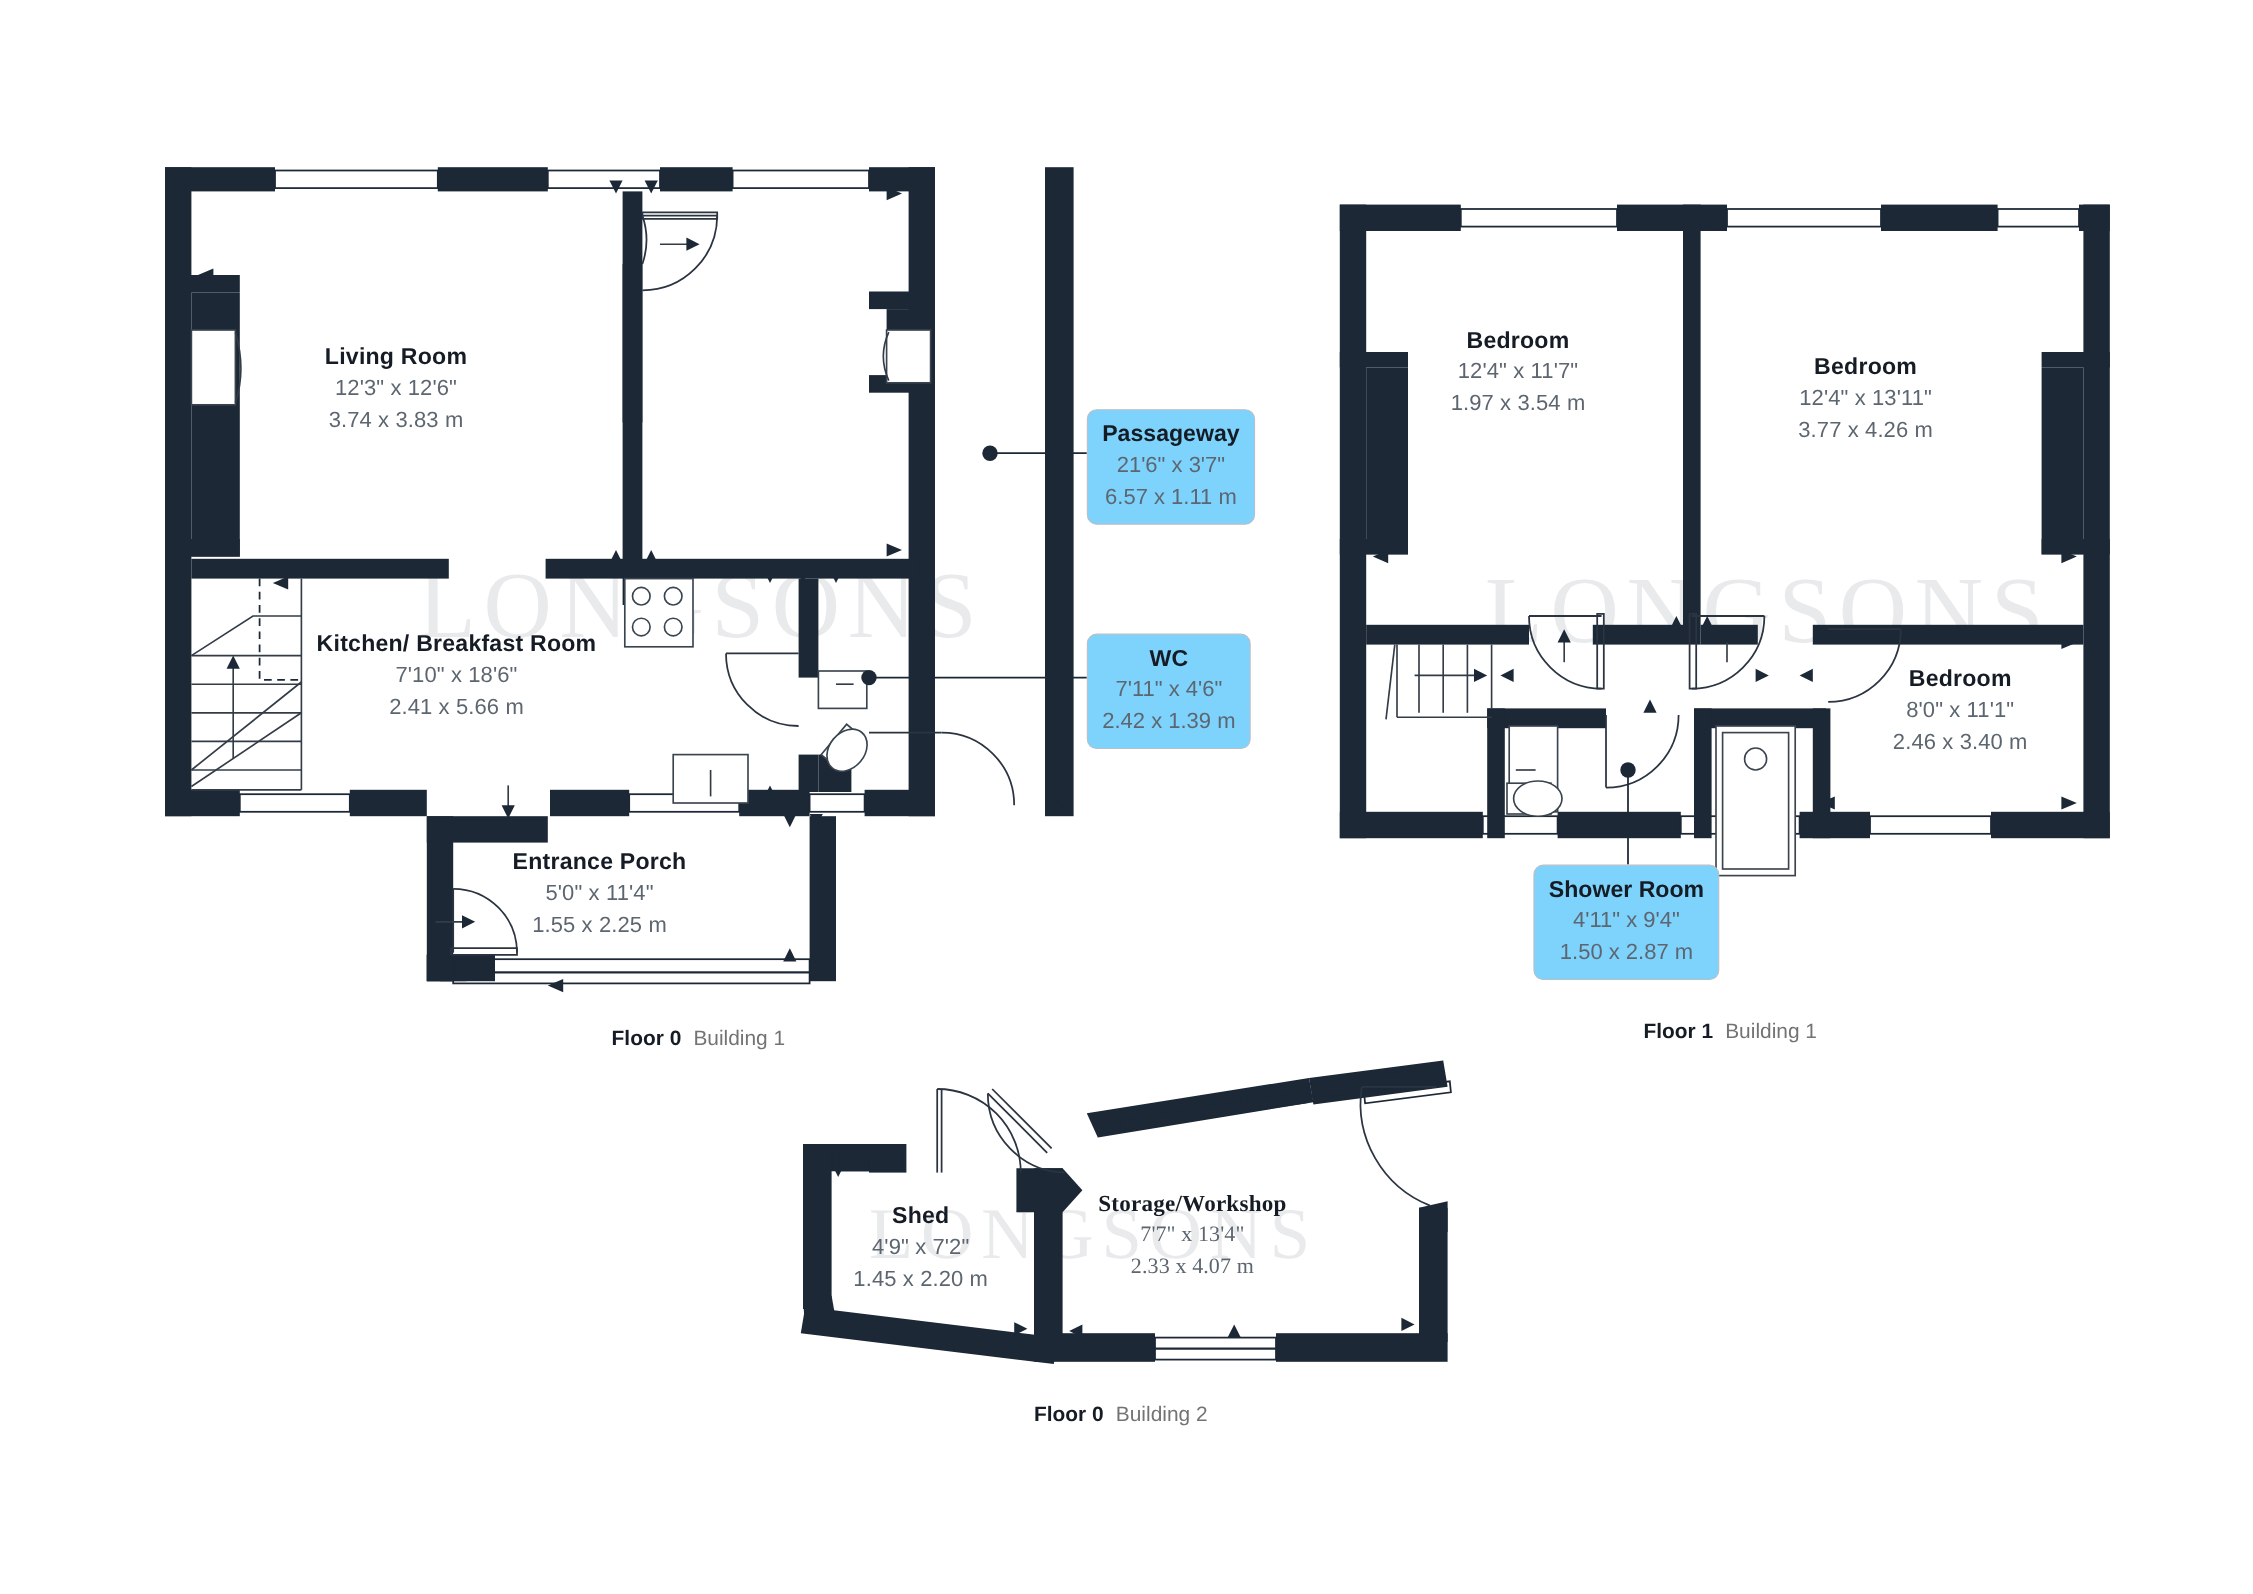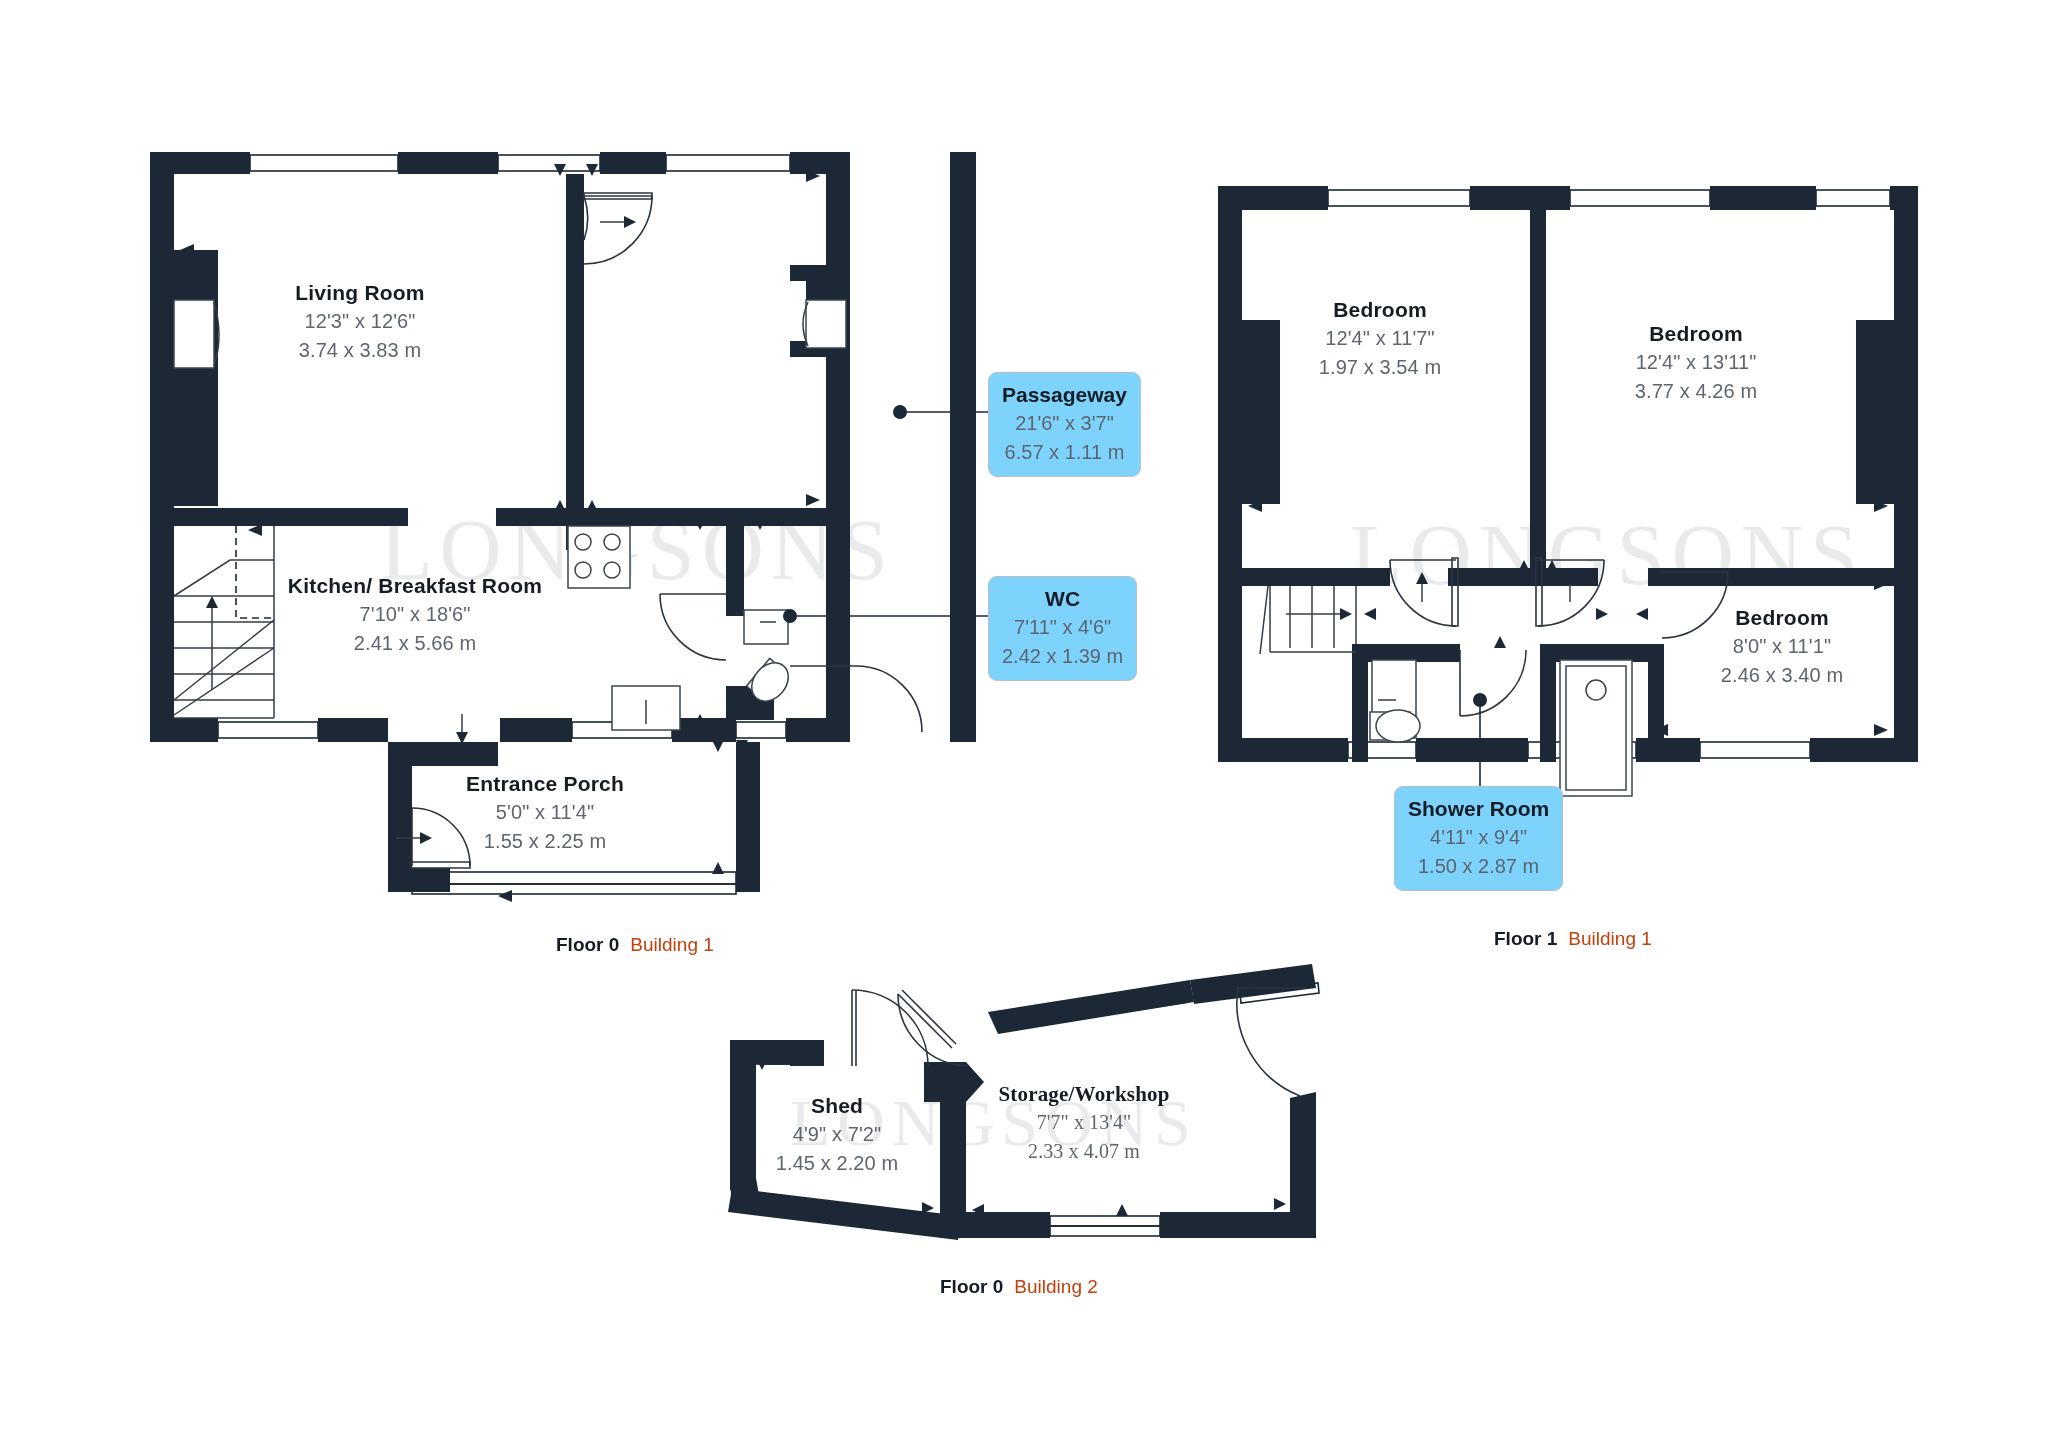--- a/index.html
+++ b/index.html
@@ -26,21 +26,21 @@
   .callout{
     position:absolute;border:1.3px solid #b9bfc6;border-radius:9px;background:#7dd3fc;
     text-align:center;padding:7px 13px 9px 13px;white-space:nowrap;
   }
   .callout .rname{font-size:21px;font-weight:bold;color:#151c25;line-height:1.4;}
   .callout .rdim{font-size:20px;color:#5d6670;line-height:1.45;}
 
   
   .floor-caption{position:absolute;white-space:nowrap;font-size:19px;}
   .floor-caption .fc-floor{font-weight:bold;color:#151c25;}
-  .floor-caption .fc-building{color:#c2410c;margin-left:11px;}
+  .floor-caption .fc-building{color:#737373;margin-left:11px;}
 
   
   .watermark{
     position:absolute;
     font-family:"Liberation Serif", serif;
     font-size:86px;color:#e9eaec;letter-spacing:7px;
     white-space:nowrap;pointer-events:none;user-select:none;
   }
 </style>
 </head>
@@ -380,21 +380,21 @@
         <path d="M762,1192 l-6,12 l12,0 z"></path>
         <path d="M934,1208 l-12,-6 l0,12 z"></path>
         <path d="M972,1210 l12,-6 l0,12 z"></path>
         <path d="M1130,1006 l-6,-12 l12,0 z"></path>
         <path d="M1122,1204 l-6,12 l12,0 z"></path>
         <path d="M1286,1204 l-12,-6 l0,12 z"></path>
       </g>
     </g>
   </svg>
 
-  <div class="room-label" style="left:250px;top:279px;width:220px;">
+  <div class="room-label" style="left:250px;top:311px;width:220px;">
     <div class="rname">Living Room</div>
     <div class="rdim">12'3" x 12'6"</div>
     <div class="rdim">3.74 x 3.83 m</div>
   </div>
 
 
   <div class="room-label" style="left:195px;top:572px;width:440px;">
     <div class="rname">Kitchen/ Breakfast Room</div>
     <div class="rdim">7'10" x 18'6"</div>
     <div class="rdim">2.41 x 5.66 m</div>

